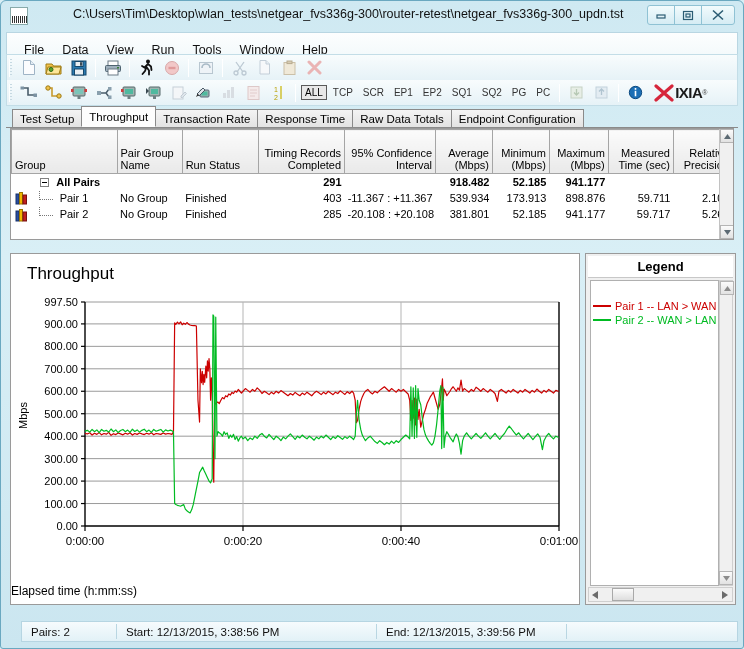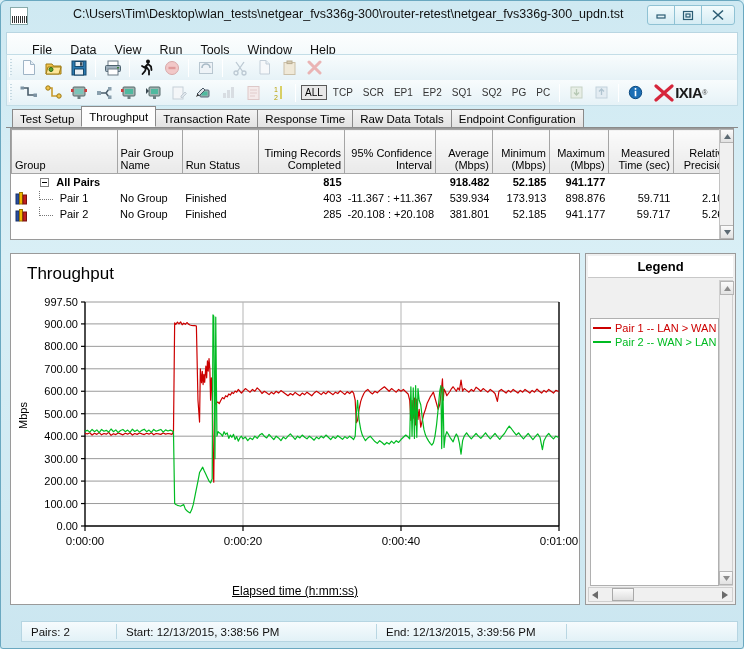--- a/index.html
+++ b/index.html
@@ -53,21 +53,21 @@
   .winbtn:first-child { border-radius: 3px 0 0 3px; }
   .winbtn:last-child  { border-radius: 0 3px 3px 0; width: 34px; }
   .winbtn svg { display:block; }
 
   
   .menubar {
     position: absolute; left: 5px; top: 31px; right: 5px; height: 36px;
     background: linear-gradient(to bottom,#fdfefe,#eef7fa);
     border: 1px solid #b9d6e2;
     display: flex; align-items: center;
-    padding-left: 16px;
+    padding-left: 8px;
   }
   .menuitem {
     font-size: 12.5px; color: #111; padding: 2px 9px; cursor: default;
   }
   .menuitem u { text-decoration: underline; }
 
   
   .toolbar {
     position: absolute; left: 5px; right: 5px; height: 26px;
     background: linear-gradient(to bottom,#f8fcfd,#e6f2f7);
@@ -179,39 +179,38 @@
     font-size: 17px; color:#000;
   }
   .ylabel {
     position:absolute; left:6px; top:175px;
     font-size: 11px; color:#000;
     transform: rotate(-90deg); transform-origin: left top;
     white-space: nowrap;
   }
   .xlabel {
     position:absolute; left:0; right:0; bottom:6px;
-    text-align:center; font-size: 12px; color:#000;text-decoration:underline;
+    font-size: 12px; color:#000;
   }
 
   
   .legendpane {
     position:absolute; left:584px; top:252px; width:151px; height:352px;
     background:#f0f0f0; border:1px solid #9a9a9a;
   }
   .legend-title {
     position:absolute; left:2px; top:2px; right:2px; height:22px;
     background:#fff; border-bottom:1px solid #c8c8c8;
     font-size:13px; font-weight:bold; color:#000;
     display:flex; align-items:center; justify-content:center;
   }
   .legend-body {
     position:absolute; left:4px; top:26px; right:16px; bottom:18px;
     background:#fff; border:1px solid #b0b0b0; overflow:hidden;
-    padding-top:2px;
-    margin-top:38px;
+    padding-top:18px;
   }
   .legend-row {
     display:flex; align-items:center; font-size:11px;
     white-space:nowrap; padding-left:2px; height:14px;
   }
   .legend-swatch { width:18px; height:2px; margin-right:4px; flex:0 0 18px;}
   .legend-vscroll {
     position:absolute; right:2px; top:26px; width:14px; bottom:18px;
     background:#f0f0f0; border:1px solid #cfcfcf;
   }
@@ -529,21 +528,21 @@
       </thead>
       <tbody>
         <tr class="allpairs">
           <td>
             <span style="display:inline-block;width:22px"></span>
             <span class="treebox"></span>
             <span>All Pairs</span>
           </td>
           <td></td>
           <td></td>
-          <td class="num">815</td>
+          <td class="num">291</td>
           <td class="num"></td>
           <td class="num">918.482</td>
           <td class="num">52.185</td>
           <td class="num">941.177</td>
           <td class="num"></td>
           <td class="num"></td>
         </tr>
         <tr>
           <td>
             <span class="rowicon">

